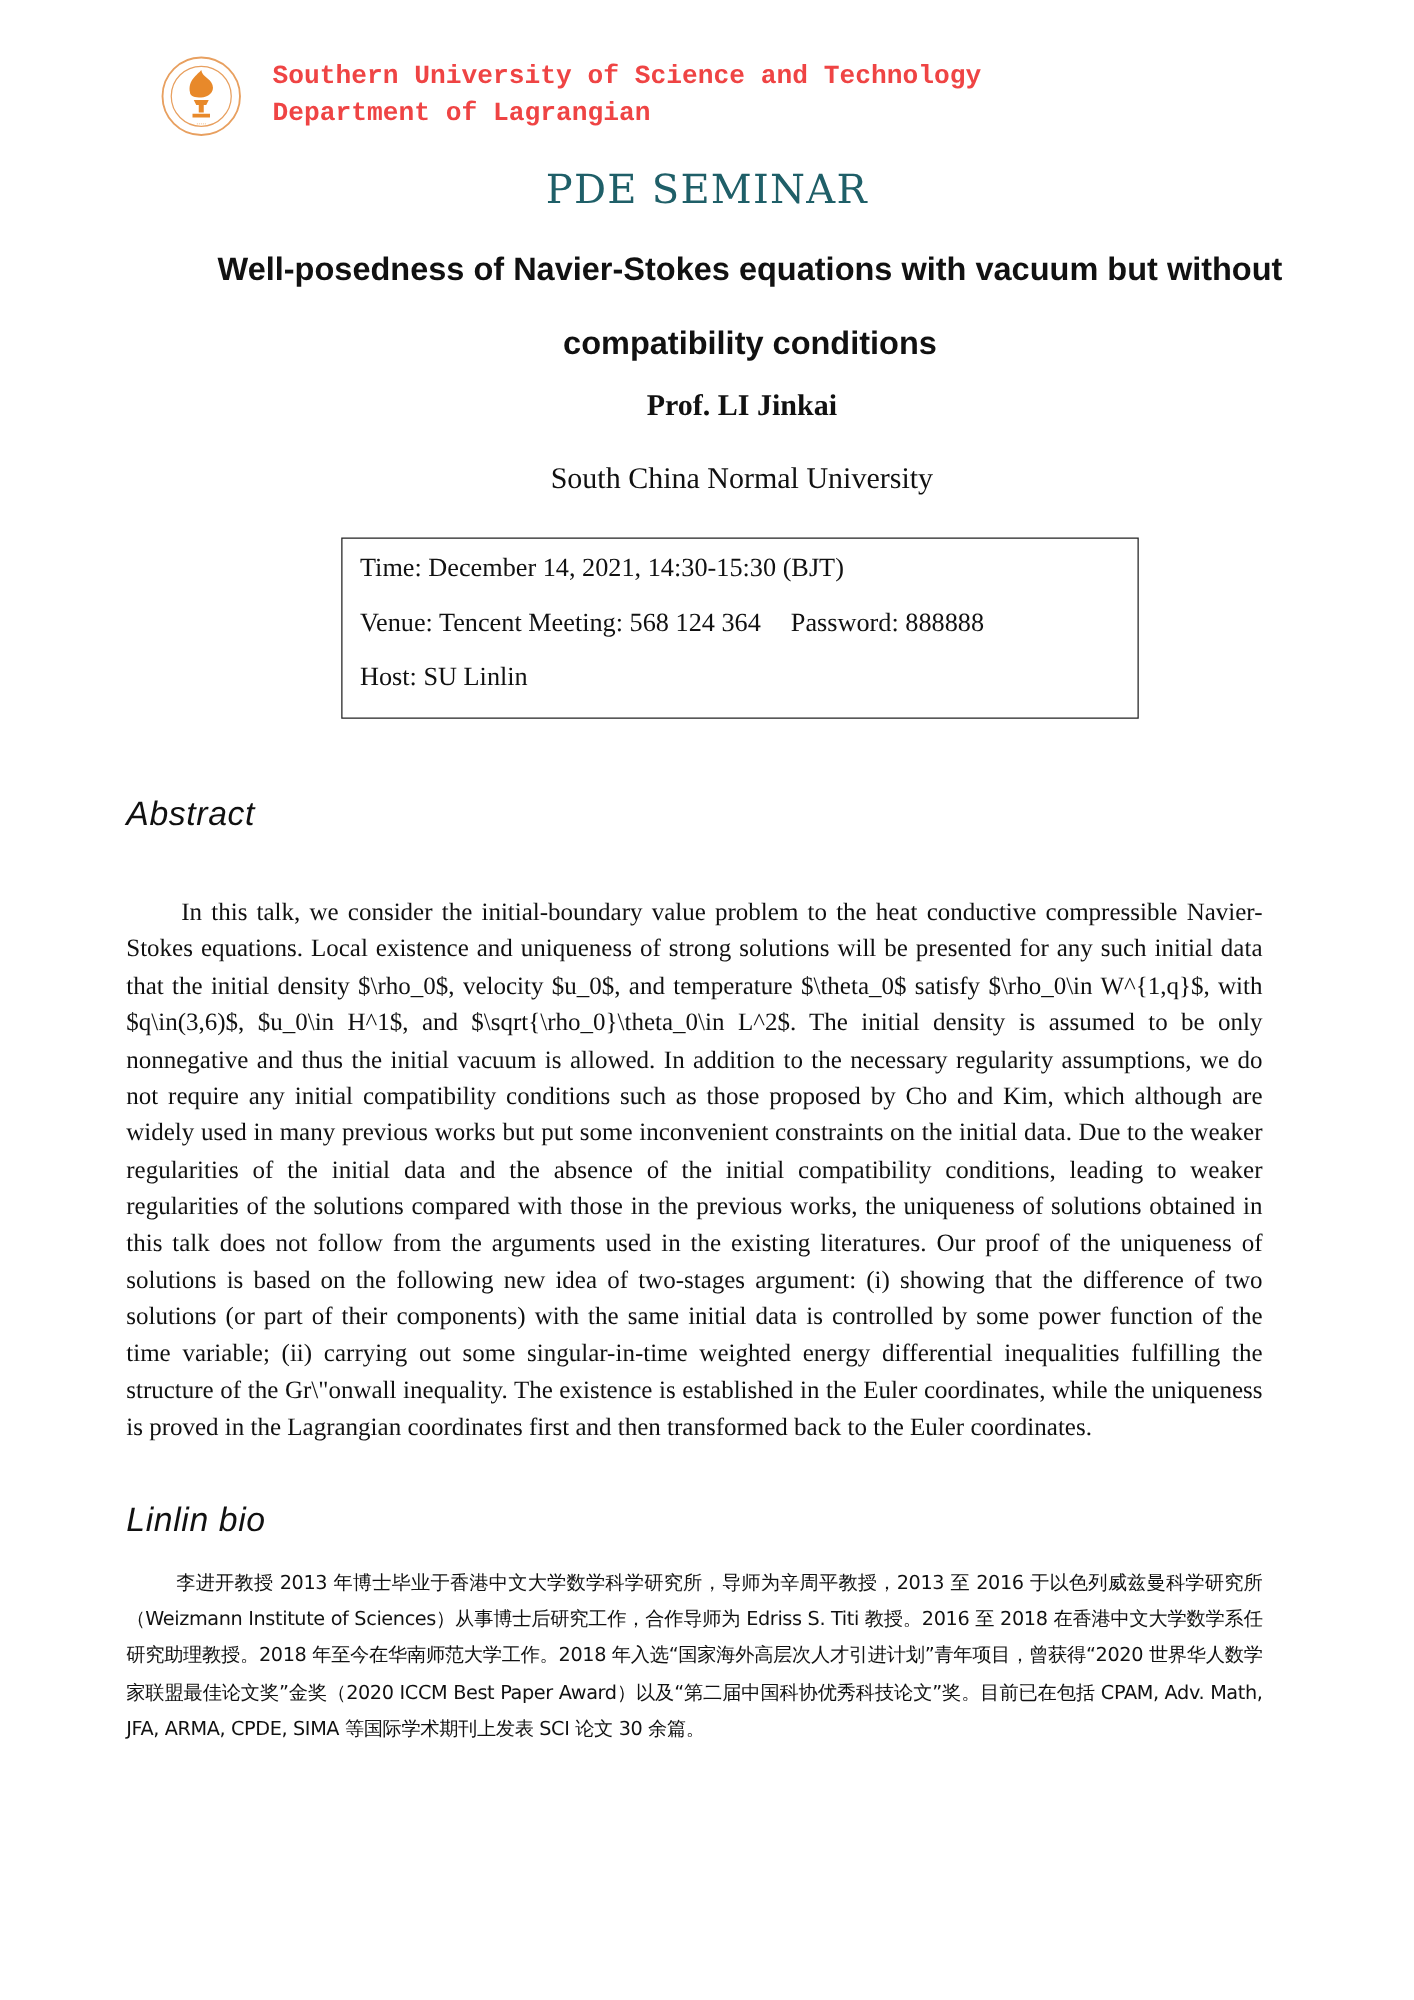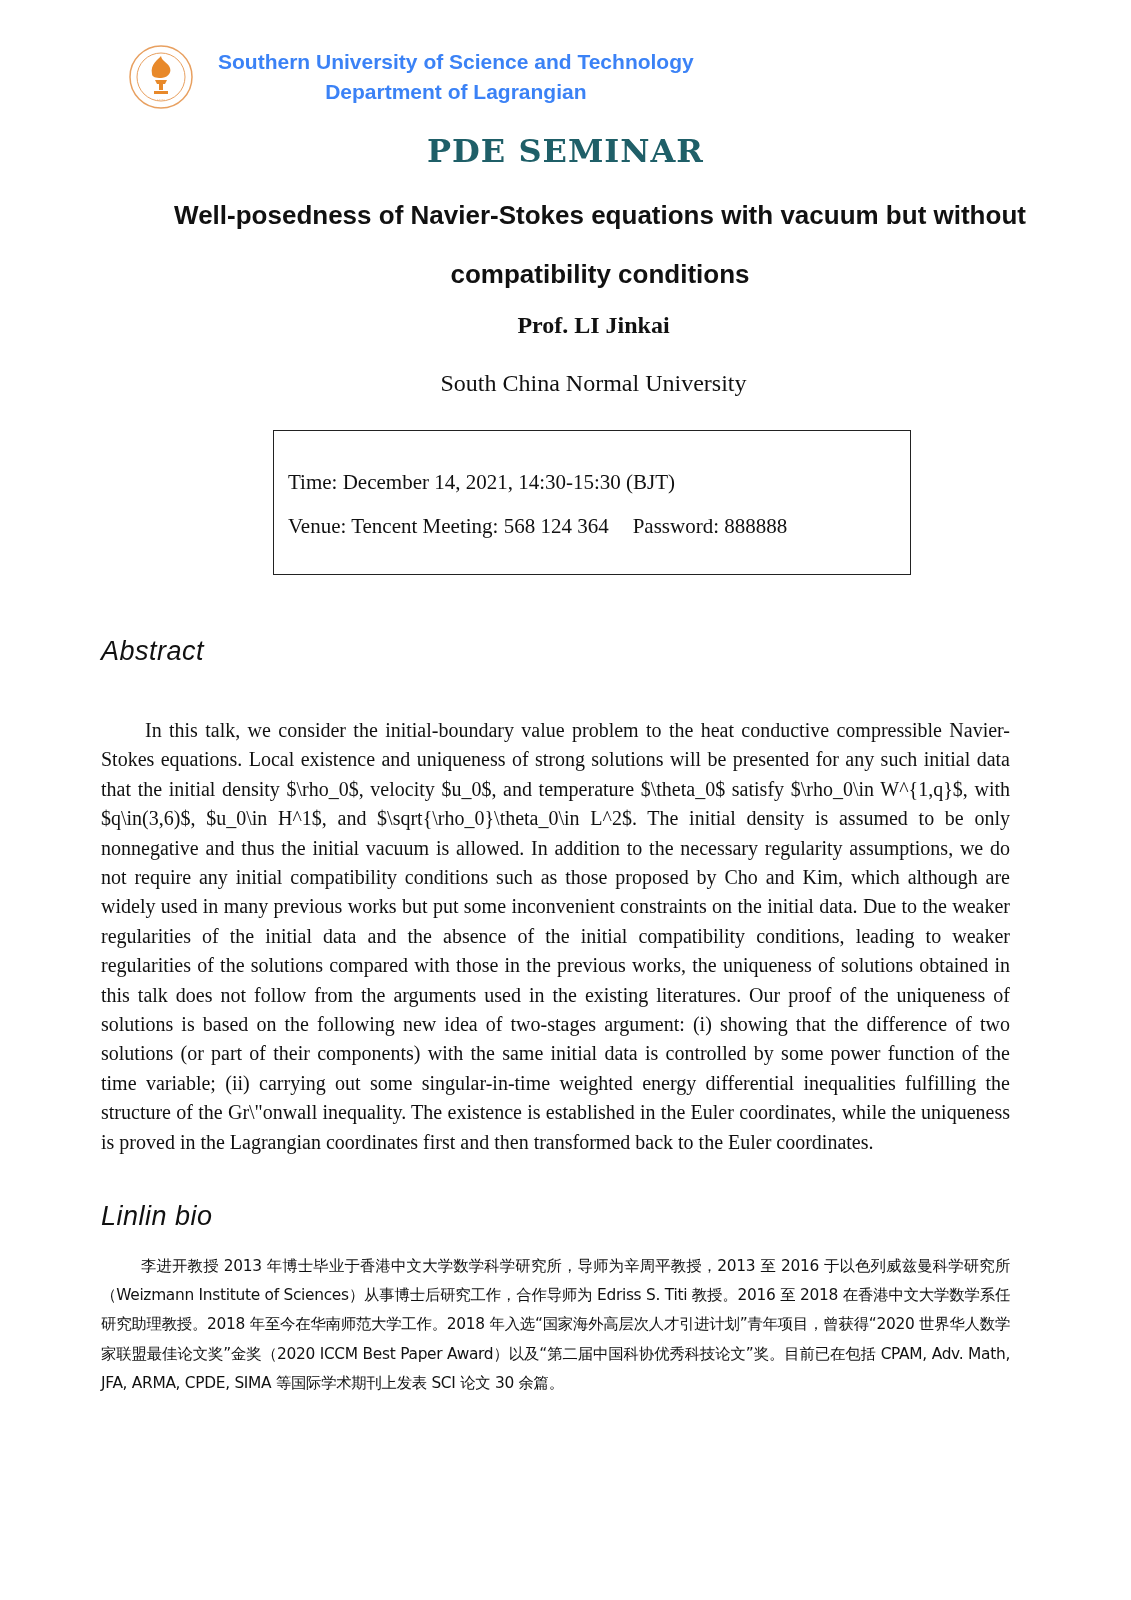--- a/index.html
+++ b/index.html
@@ -2,36 +2,36 @@
 <html><head>
   <meta charset="utf-8">
   <style>
     html, body { margin: 0; padding: 0; background: #ffffff; }
     body {
       width: 1131px; height: 1600px; position: relative; overflow: hidden;
       font-family: "Liberation Serif", serif; color: #111;
     }
     .header { position: absolute; left: 128px; top: 44px; display: flex; align-items: center; }
     .logo { width: 66px; height: 66px; }
-    .header-text { margin-left: 24px; font-family: Liberation Sans, sans-serif; font-weight: bold; font-size: 21px; line-height: 30px; color: #3b82f6; text-align: center; }
+    .header-text { margin-left: 24px; font-family: Liberation Mono, monospace; font-weight: bold; font-size: 21px; line-height: 30px; color: #ef4444; }
     .seminar-title {
       position: absolute; left: 0; width: 1131px; top: 132px; text-align: center;
-      font-family: "DejaVu Serif", serif; font-weight: bold; font-size: 32px; color: #1f5f68;
+      font-family: "DejaVu Serif", serif; font-weight: normal; font-size: 32px; color: #1f5f68;
       letter-spacing: 1px;
     }
     .talk-title {
       position: absolute; left: 100px; width: 1000px; top: 186px; text-align: center;
       font-family: "Liberation Sans", sans-serif; font-weight: bold; font-size: 26px; line-height: 59px;
       color: #111;
     }
     .speaker { position: absolute; left: 0; width: 1187px; top: 312px; text-align: center; font-weight: bold; font-size: 24px; }
     .affiliation { position: absolute; left: 0; width: 1187px; top: 370px; text-align: center; font-size: 24px; }
     .info-box {
       position: absolute; left: 273px; top: 430px; width: 638px; height: 145px;
-      border: 1.5px solid #222; box-sizing: border-box; padding: 30px 0 0 14px;
+      border: 1.5px solid #222; box-sizing: border-box; padding: 2px 0 0 14px;
       font-size: 21px; line-height: 43.5px;
     }
     .info-box .gap { display: inline-block; width: 24px; }
     .section-heading {
       position: absolute; left: 101px; font-family: Liberation Sans, sans-serif; font-style: italic;
       font-size: 27px; font-weight: normal; color: #111; letter-spacing: 0.5px;
     }
     .abstract {
       position: absolute; left: 101px; width: 909px; top: 716px;
       font-size: 20px; line-height: 29.4px; text-align: justify; text-indent: 44px;
@@ -66,19 +66,20 @@
 <div class="talk-title">Well-posedness of Navier-Stokes equations with vacuum but without compatibility conditions</div>
 
 <div class="speaker">Prof. LI Jinkai</div>
 <div class="affiliation">South China Normal University</div>
 
 <div class="info-box">
   <div>Time: December 14, 2021, 14:30-15:30 (BJT)</div>
   <div>
     <span>Venue: Tencent Meeting: 568 124 364</span><span class="gap"></span><span>Password: 888888</span>
   </div>
+  <div>Host: SU Linlin</div>
 </div>
 
 <div class="section-heading" style="top:636px;">Abstract</div>
 <p class="abstract">In this talk, we consider the initial-boundary value problem to the heat conductive compressible Navier-Stokes equations. Local existence and uniqueness of strong solutions will be presented for any such initial data that the initial density $\rho_0$, velocity $u_0$, and temperature $\theta_0$ satisfy $\rho_0\in W^{1,q}$, with $q\in(3,6)$, $u_0\in H^1$, and $\sqrt{\rho_0}\theta_0\in L^2$. The initial density is assumed to be only nonnegative and thus the initial vacuum is allowed. In addition to the necessary regularity assumptions, we do not require any initial compatibility conditions such as those proposed by Cho and Kim, which although are widely used in many previous works but put some inconvenient constraints on the initial data. Due to the weaker regularities of the initial data and the absence of the initial compatibility conditions, leading to weaker regularities of the solutions compared with those in the previous works, the uniqueness of solutions obtained in this talk does not follow from the arguments used in the existing literatures. Our proof of the uniqueness of solutions is based on the following new idea of two-stages argument: (i) showing that the difference of two solutions (or part of their components) with the same initial data is controlled by some power function of the time variable; (ii) carrying out some singular-in-time weighted energy differential inequalities fulfilling the structure of the Gr\"onwall inequality. The existence is established in the Euler coordinates, while the uniqueness is proved in the Lagrangian coordinates first and then transformed back to the Euler coordinates.</p>
 
 <div class="section-heading" style="top:1201px;">Linlin bio</div>
 <p class="bio">李进开教授 2013 年博士毕业于香港中文大学数学科学研究所，导师为辛周平教授，2013 至 2016 于以色列威兹曼科学研究所（Weizmann Institute of Sciences）从事博士后研究工作，合作导师为 Edriss S. Titi 教授。2016 至 2018 在香港中文大学数学系任研究助理教授。2018 年至今在华南师范大学工作。2018 年入选“国家海外高层次人才引进计划”青年项目，曾获得“2020 世界华人数学家联盟最佳论文奖”金奖（2020 ICCM Best Paper Award）以及“第二届中国科协优秀科技论文”奖。目前已在包括 CPAM, Adv. Math, JFA, ARMA, CPDE, SIMA 等国际学术期刊上发表 SCI 论文 30 余篇。</p>
 
 </body></html>

